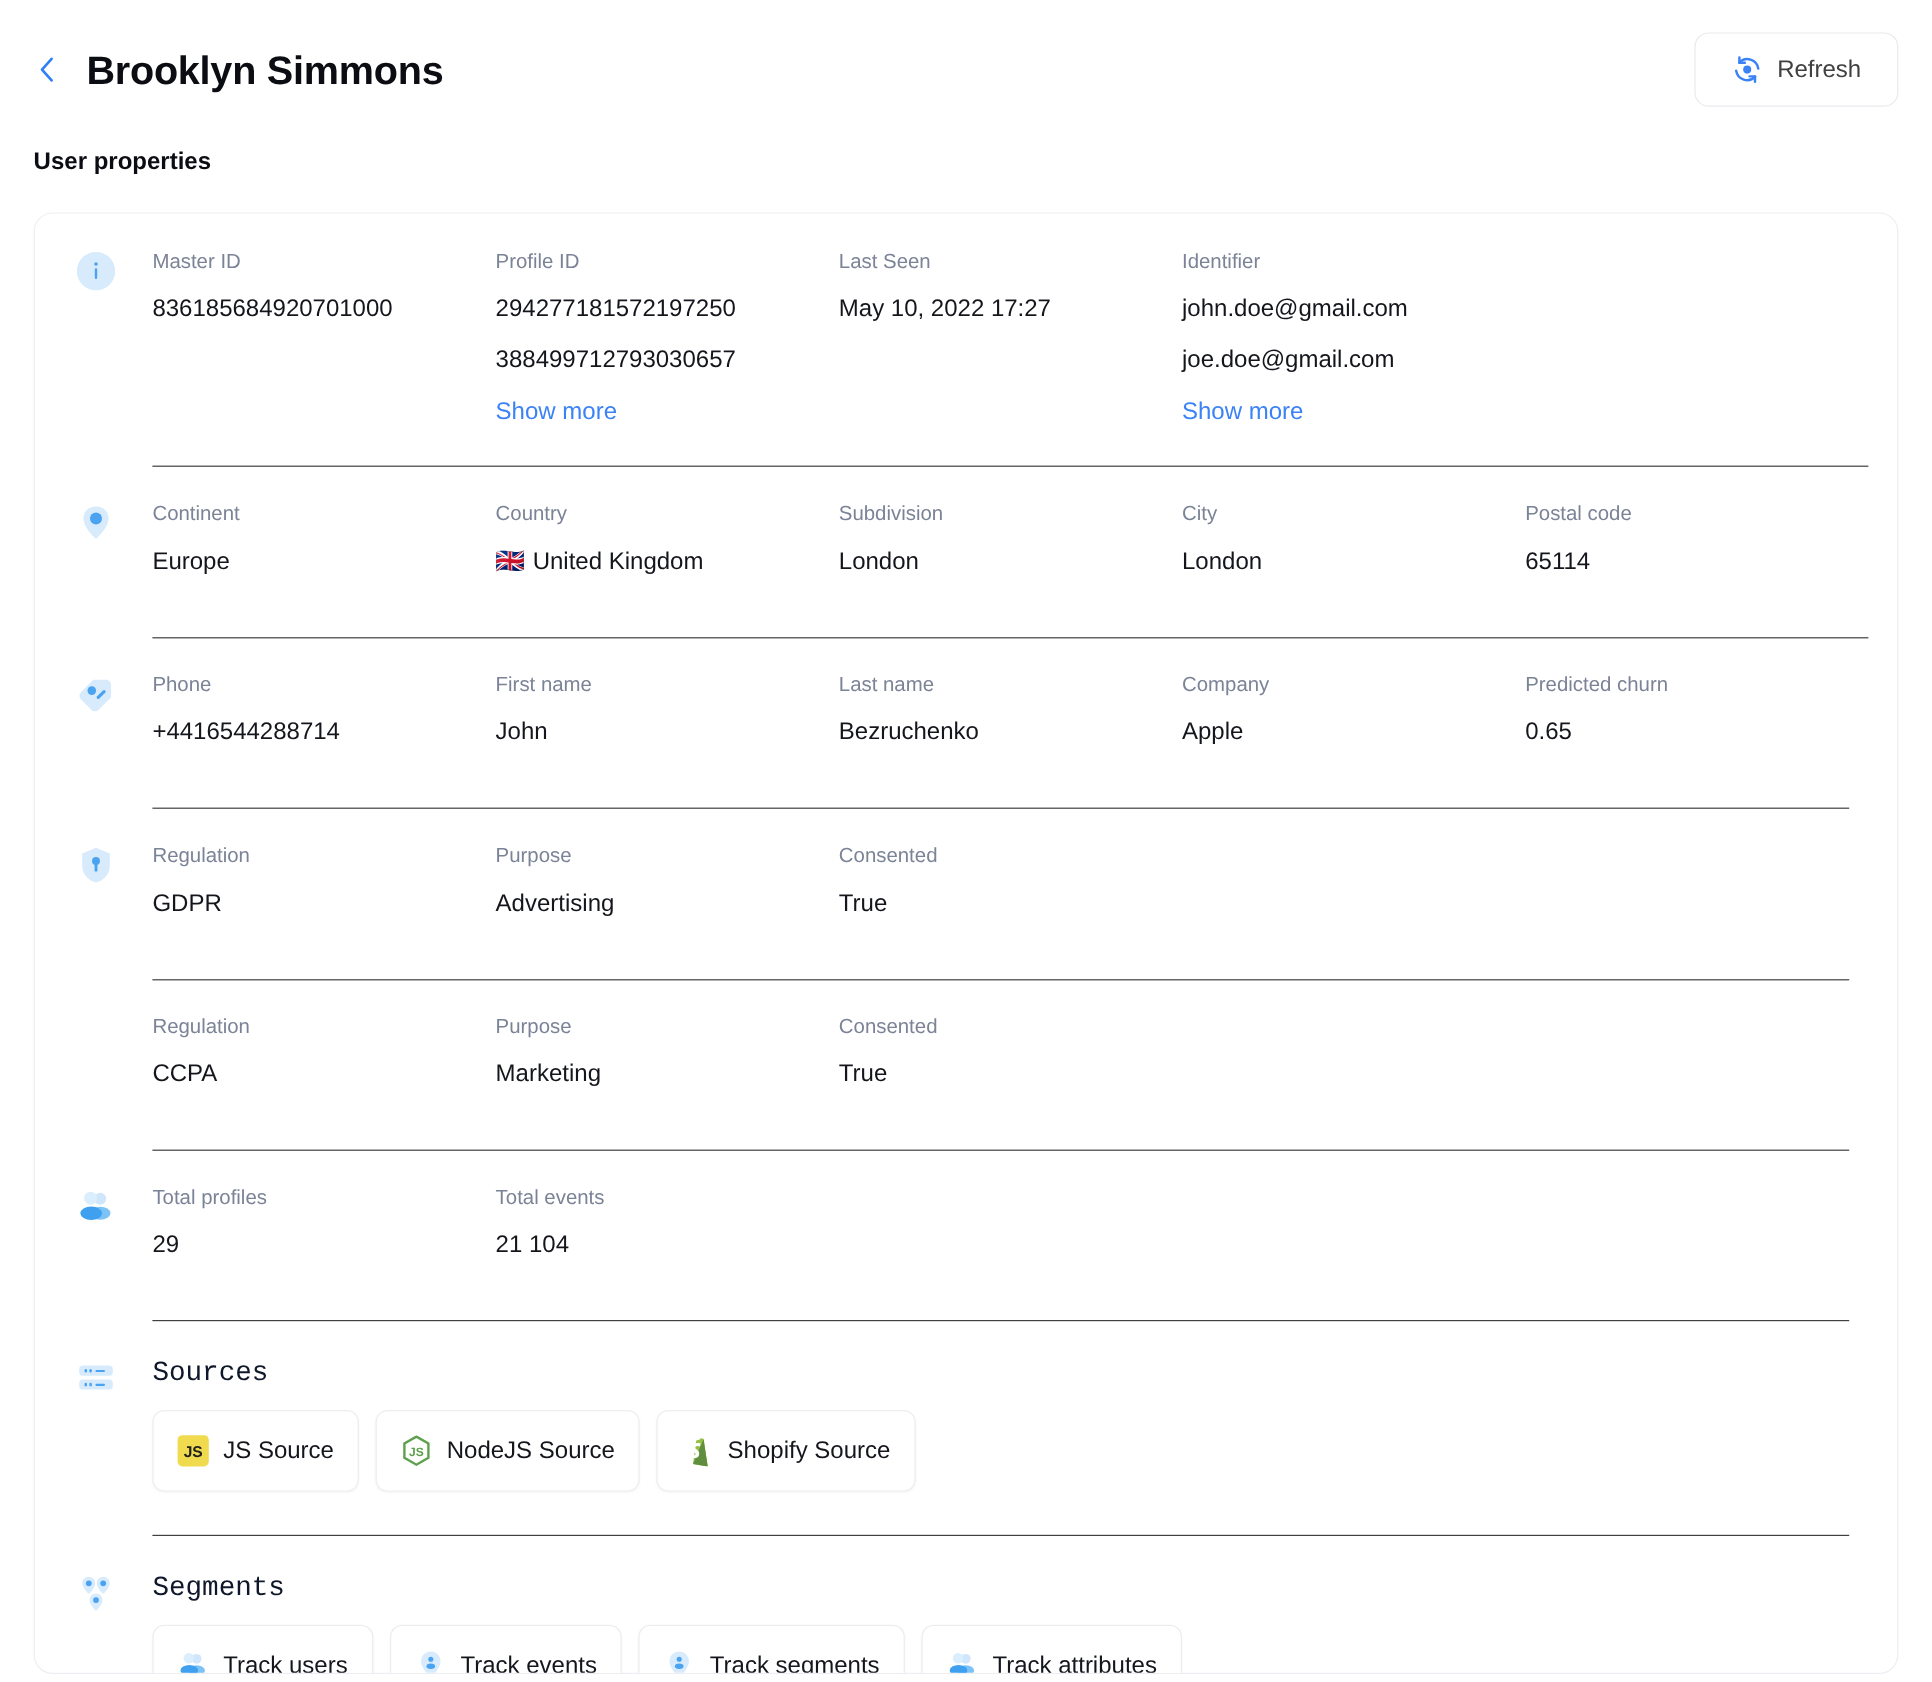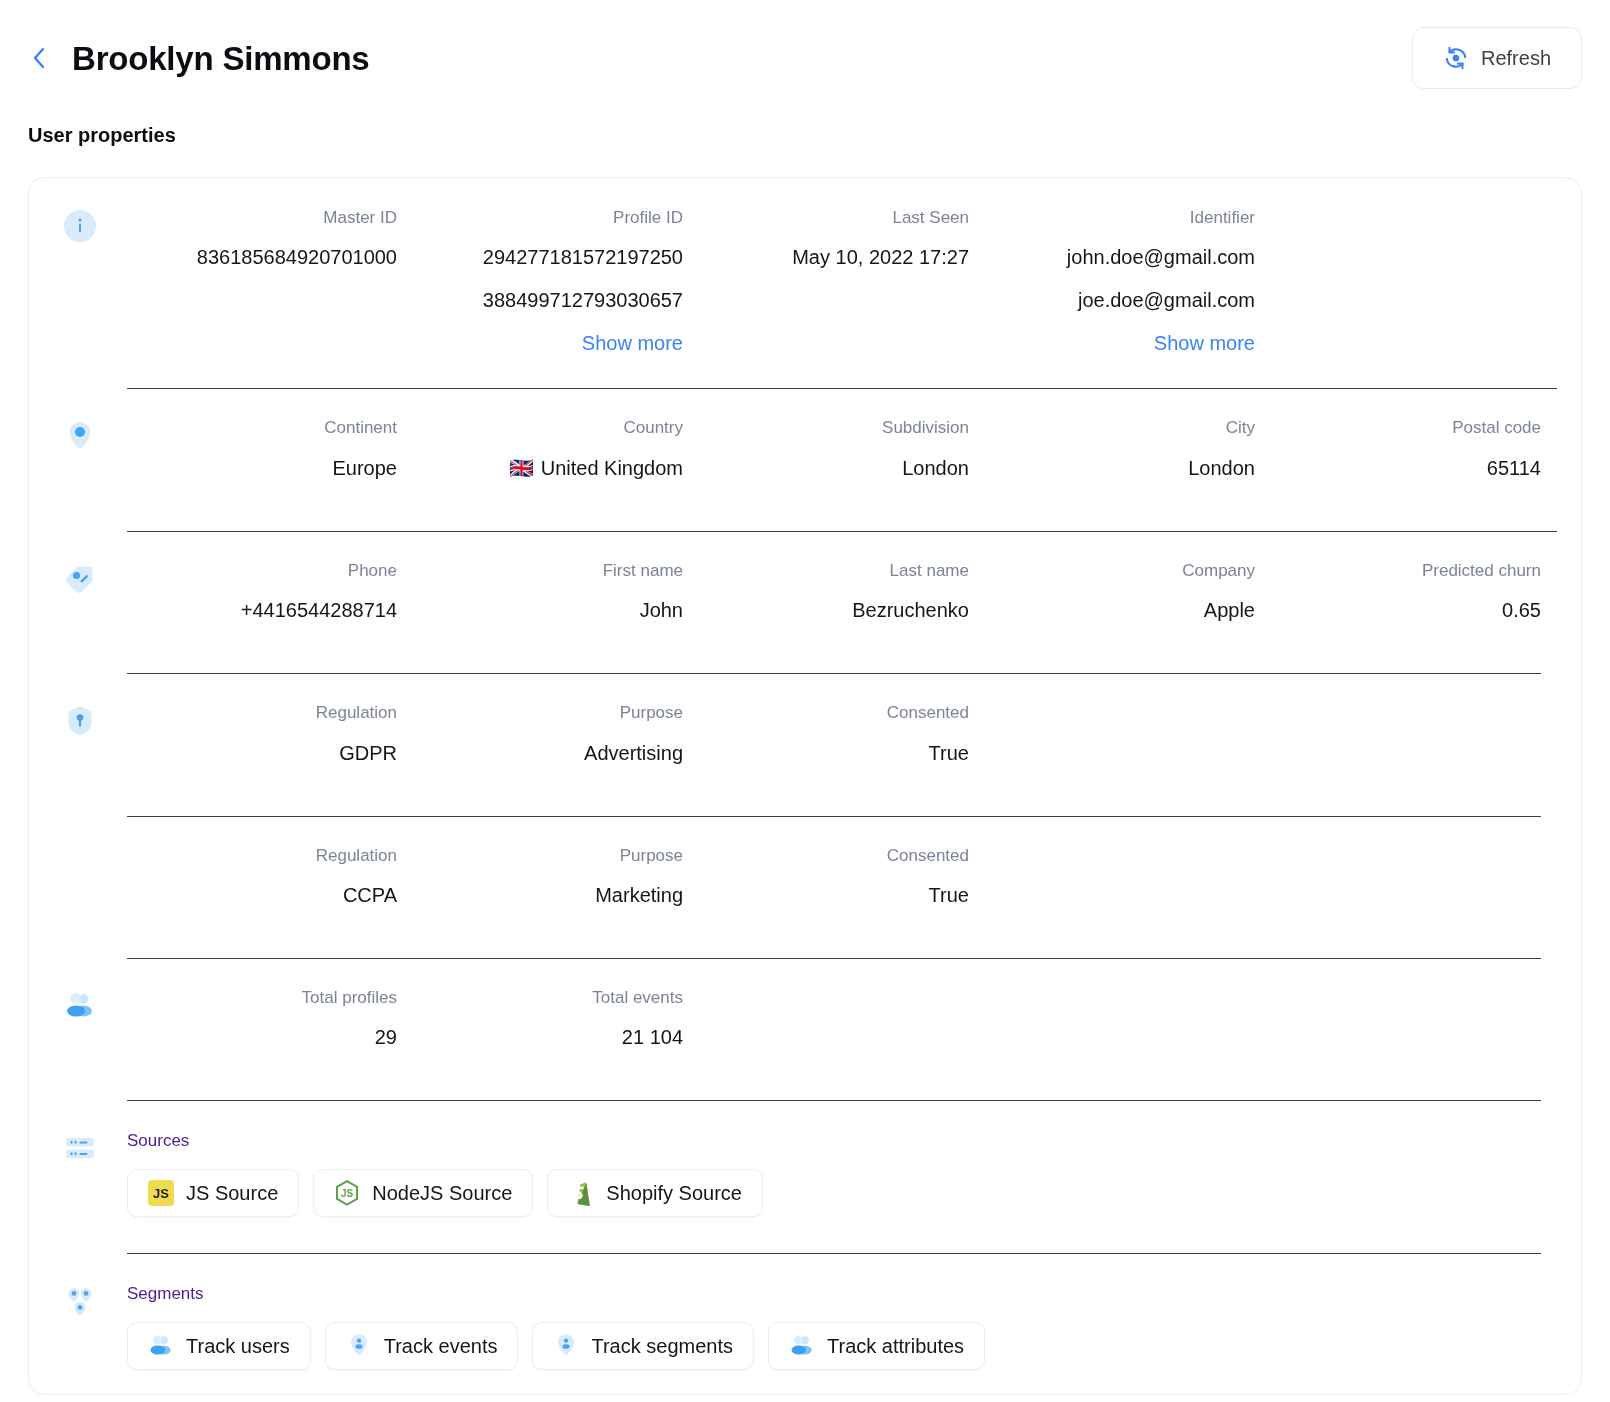--- a/index.html
+++ b/index.html
@@ -101,21 +101,20 @@
   .row-inner {
     flex: 1 1 auto;
     display: flex;
     padding: 30px 0 30px 0;
     margin-left: 24px;
   }
 
   .field {
     flex: 0 0 286px;
     padding-right: 16px;
-    text-align: right;
   }
   .field-label {
     font-size: 17px;
     color: #7b8397;
     font-weight: 400;
     line-height: 1.2;
     margin-bottom: 18px;
   }
   .field-value {
     font-size: 20px;
@@ -140,34 +139,35 @@
   .row-consent2 .row-inner { padding-top: 29px; padding-bottom: 52px; }
   .row-totals .row-inner { padding-top: 29px; padding-bottom: 52px; }
   .row-sources .row-inner { padding-top: 30px; padding-bottom: 36px; }
   .row-segments .row-inner { padding-top: 30px; padding-bottom: 36px; }
 
   .row-consent2 .row-icon { visibility: hidden; }
 
   
   .chips-block { width: 100%; }
   .chips-label {
-    font-size: 17px;
-    color: #4c1d95;
+    font-size: 23px;
+    color: #0f172a;
     margin-bottom: 18px;
+    font-family: Liberation Mono, monospace;
   }
   .chips {
     display: flex;
     gap: 14px;
     flex-wrap: wrap;
   }
   .chip {
     display: flex;
     align-items: center;
     gap: 12px;
-    height: 48px;
+    height: 68px;
     padding: 0 20px;
     border: 1px solid #ebedf0;
     border-radius: 10px;
     background: #fff;
     font-size: 20px;
     color: #14161c;
     cursor: pointer;
     box-shadow: 0 1px 2px rgba(16,24,40,0.04);
   }
   .chip-icon {

